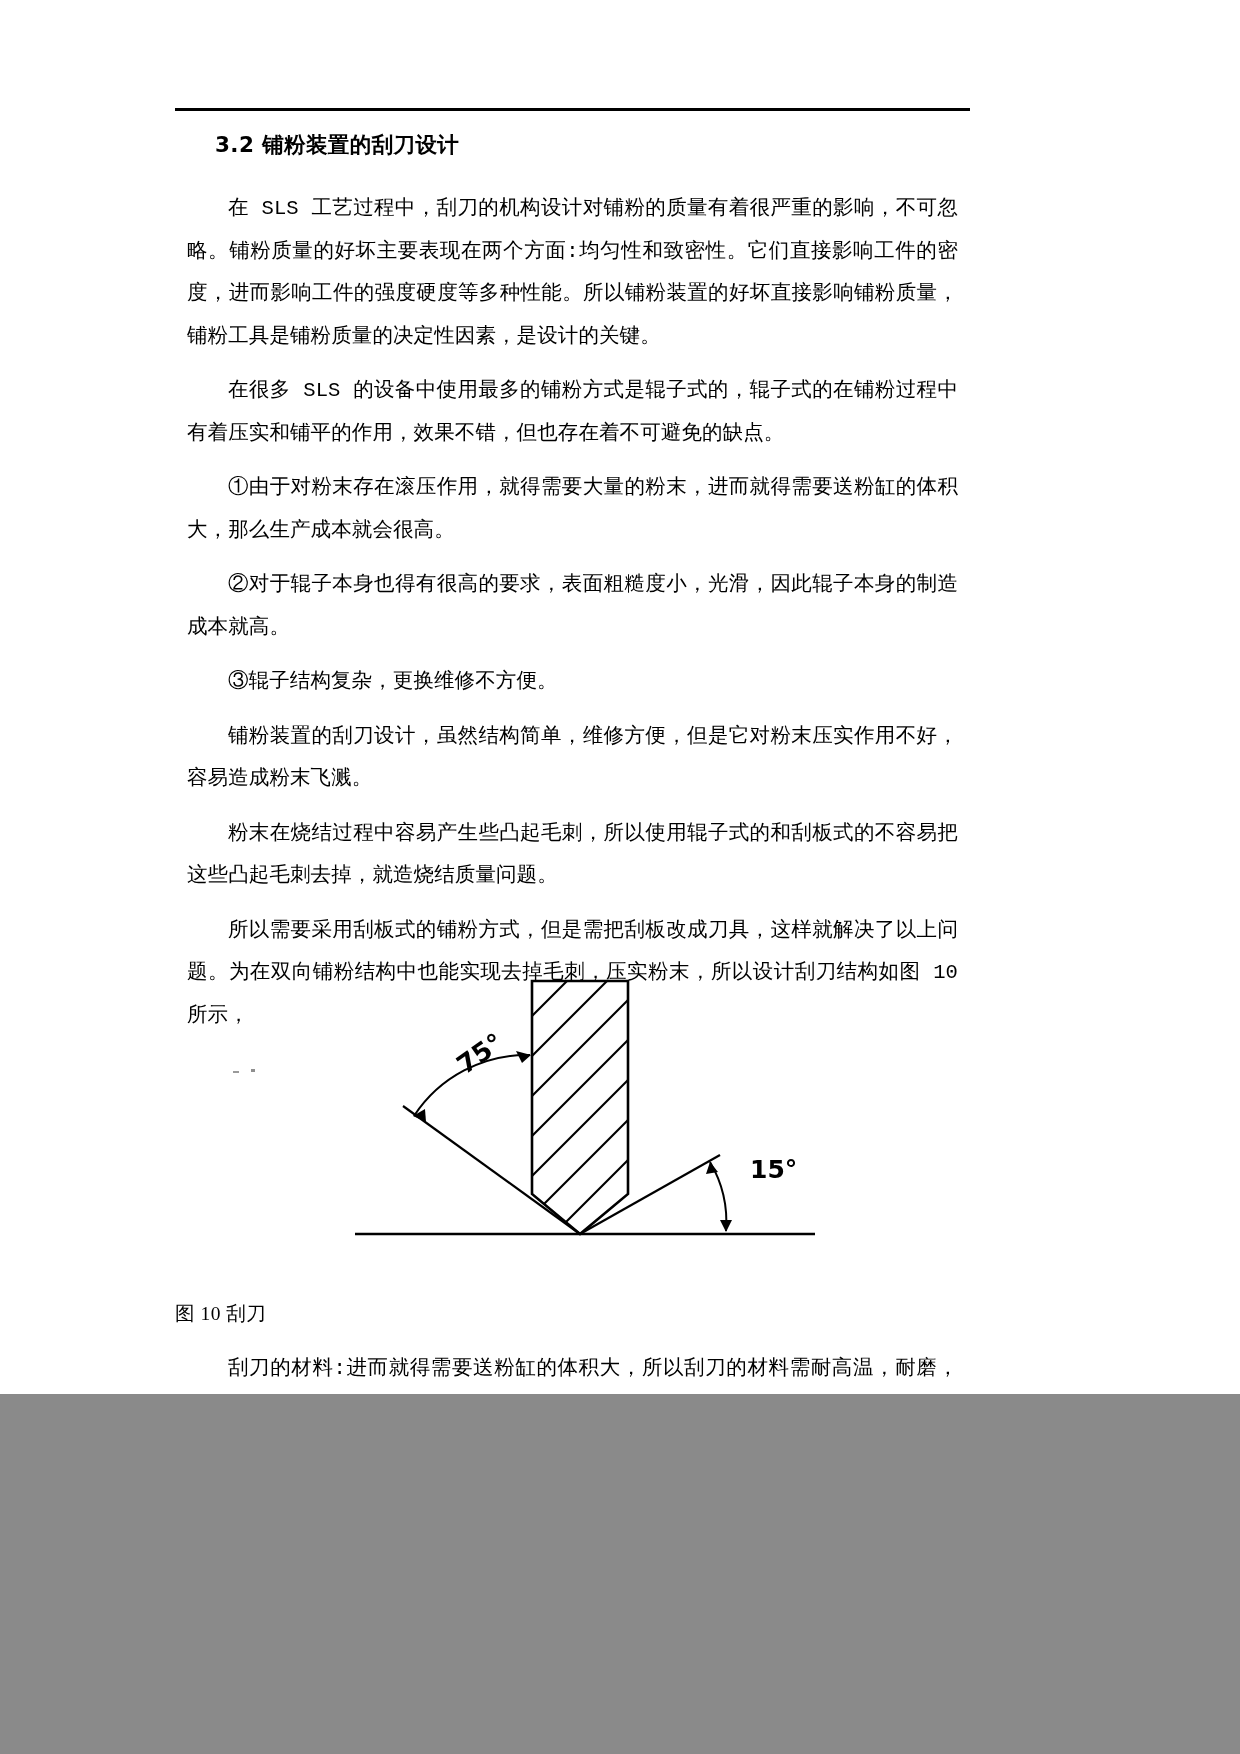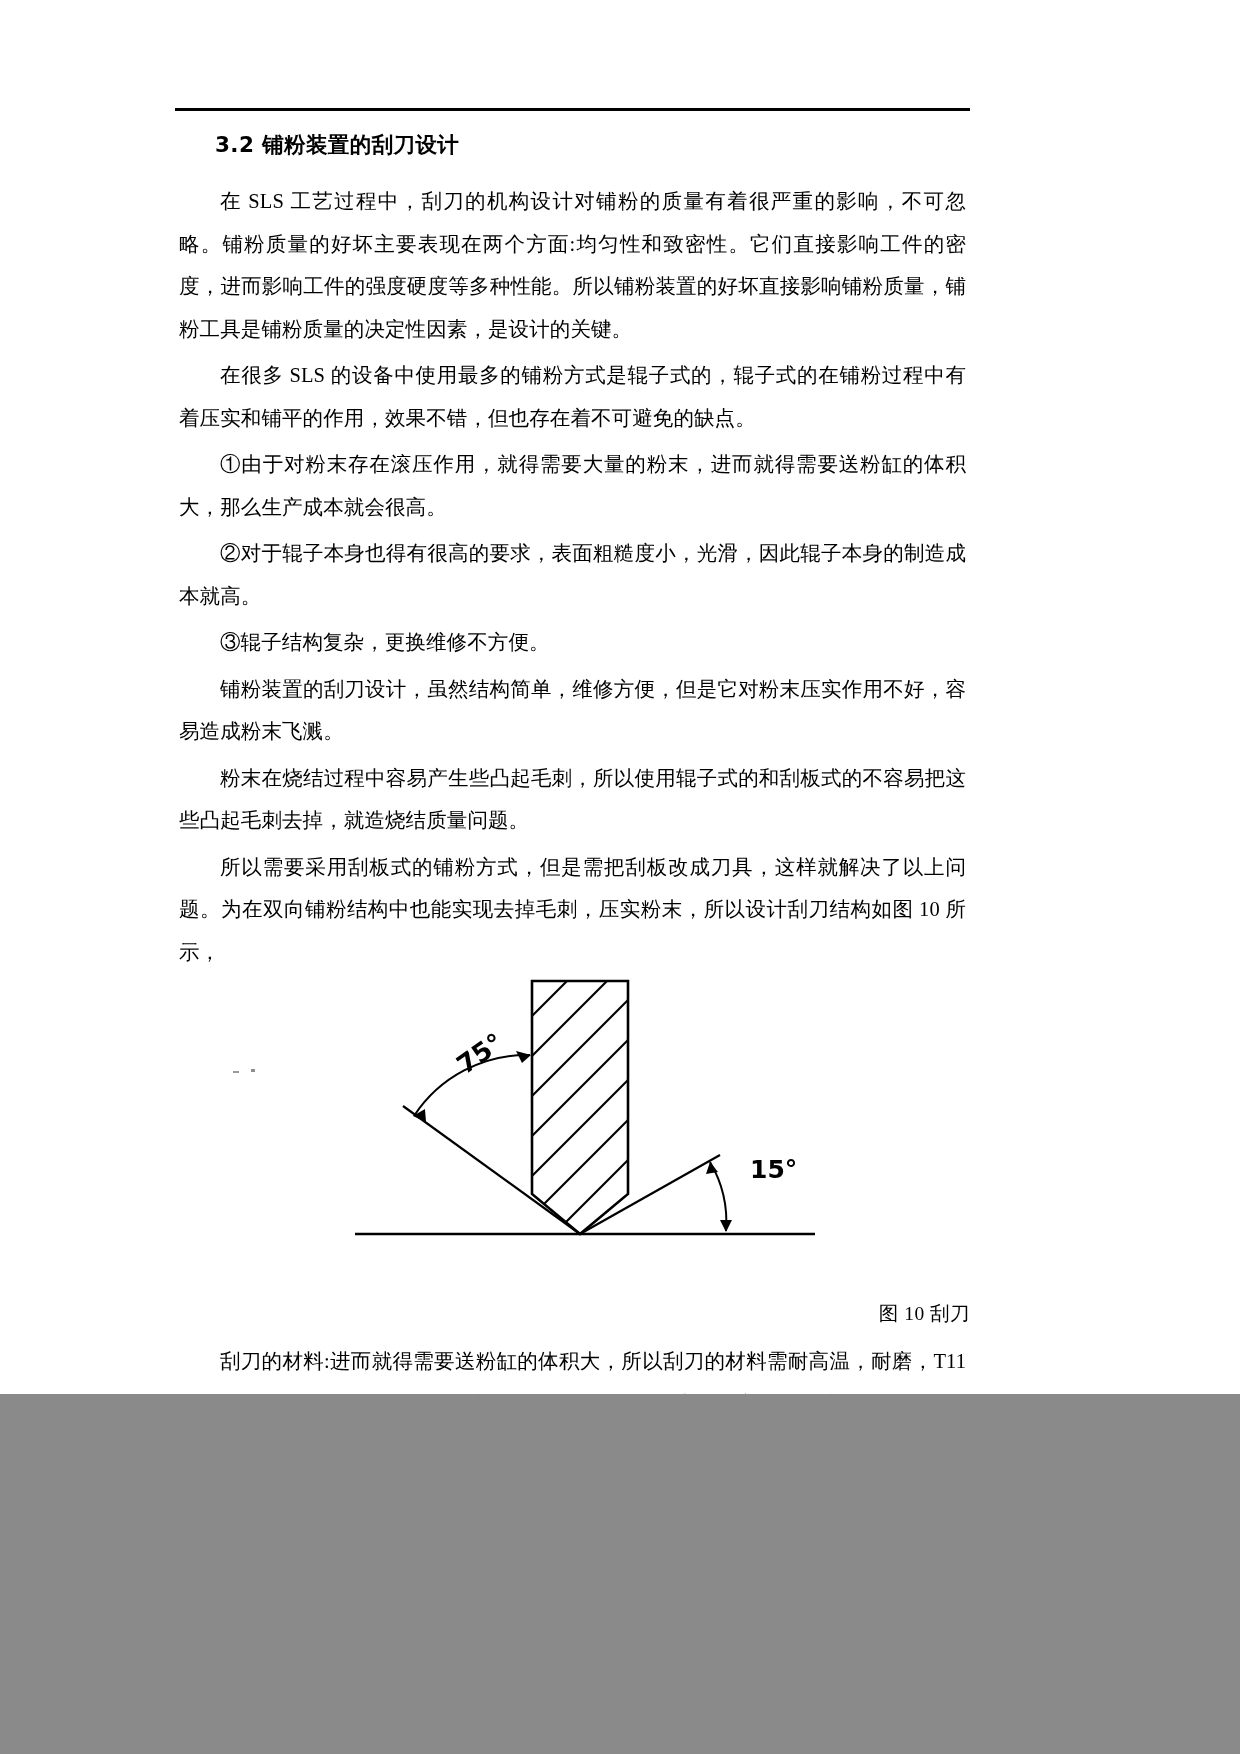--- a/index.html
+++ b/index.html
@@ -42,43 +42,44 @@
     letter-spacing: 0.4px;
     white-space: nowrap;
   }
   .body-block {
     position: absolute;
     left: 0;
     top: 176px;
     width: 795px;
   }
   p.para {
-    margin: 4px;
+    margin: 12px;
     font-size: 20.5px;
     line-height: 42.5px;
     text-align: justify;
     text-justify: inter-character;
     text-indent: 41px;
     letter-spacing: 0.1px;
+    font-family: Liberation Mono, monospace;
   }
 
   
   .figure-wrap {
     position: absolute;
     left: 0;
     top: 963px;
     width: 795px;
     height: 330px;
   }
   .figure-caption {
     position: absolute;
     left: 0;
     top: 1300px;
     width: 795px;
-    text-align: right;
+    text-align: left;
     font-size: 19.5px;
     letter-spacing: 0.5px;
   }
   .tail-block {
     position: absolute;
     left: 0;
     top: 1336px;
     width: 795px;
   }
   .page-number {

